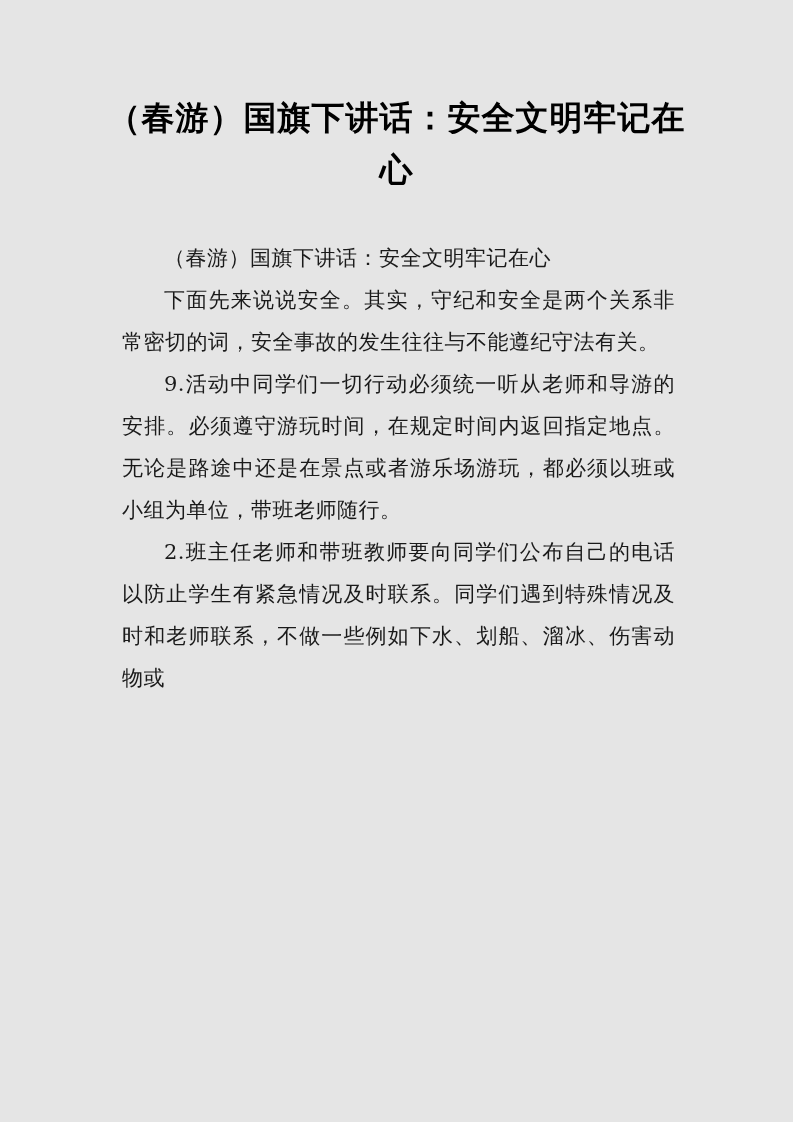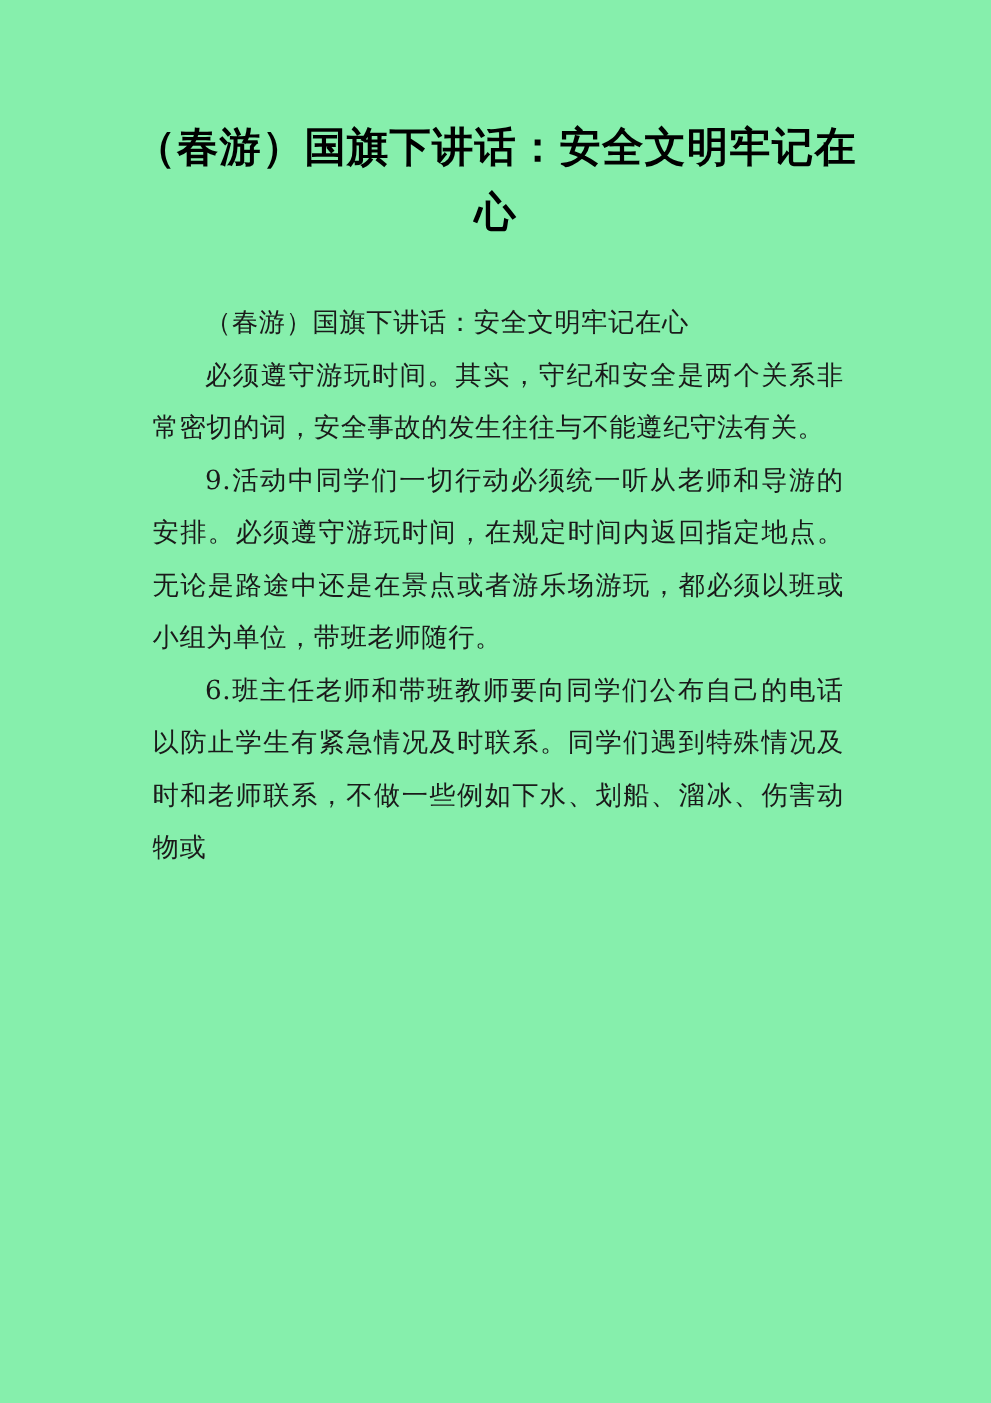--- a/index.html
+++ b/index.html
@@ -14,21 +14,21 @@
       position: relative;
       font-family: "DejaVu Serif", "Liberation Serif", serif;
       color: #1a1a1a;
     }
     .page {
       position: absolute;
       left: 0;
       top: 0;
       width: 793px;
       height: 1122px;
-      background: #86efac;
+      background: #e5e5e5;
     }
     .title {
       position: absolute;
       left: 100px;
       width: 593px;
       top: 92px;
       margin: 0;
       text-align: center;
       font-family: "DejaVu Sans", "Liberation Sans", sans-serif;
       font-weight: bold;
@@ -53,17 +53,17 @@
       color: #1a1a1a;
     }
   </style>
 </head>
 <body>
 
 <div class="page">
   <h1 class="title">（春游）国旗下讲话：安全文明牢记在心</h1>
   <div class="body">
     <p class="para">（春游）国旗下讲话：安全文明牢记在心</p>
-    <p class="para">必须遵守游玩时间。其实，守纪和安全是两个关系非常密切的词，安全事故的发生往往与不能遵纪守法有关。</p>
+    <p class="para">下面先来说说安全。其实，守纪和安全是两个关系非常密切的词，安全事故的发生往往与不能遵纪守法有关。</p>
     <p class="para">9.活动中同学们一切行动必须统一听从老师和导游的安排。必须遵守游玩时间，在规定时间内返回指定地点。无论是路途中还是在景点或者游乐场游玩，都必须以班或小组为单位，带班老师随行。</p>
-    <p class="para">6.班主任老师和带班教师要向同学们公布自己的电话以防止学生有紧急情况及时联系。同学们遇到特殊情况及时和老师联系，不做一些例如下水、划船、溜冰、伤害动物或</p>
+    <p class="para">2.班主任老师和带班教师要向同学们公布自己的电话以防止学生有紧急情况及时联系。同学们遇到特殊情况及时和老师联系，不做一些例如下水、划船、溜冰、伤害动物或</p>
   </div>
 </div>
 
 </body></html>

